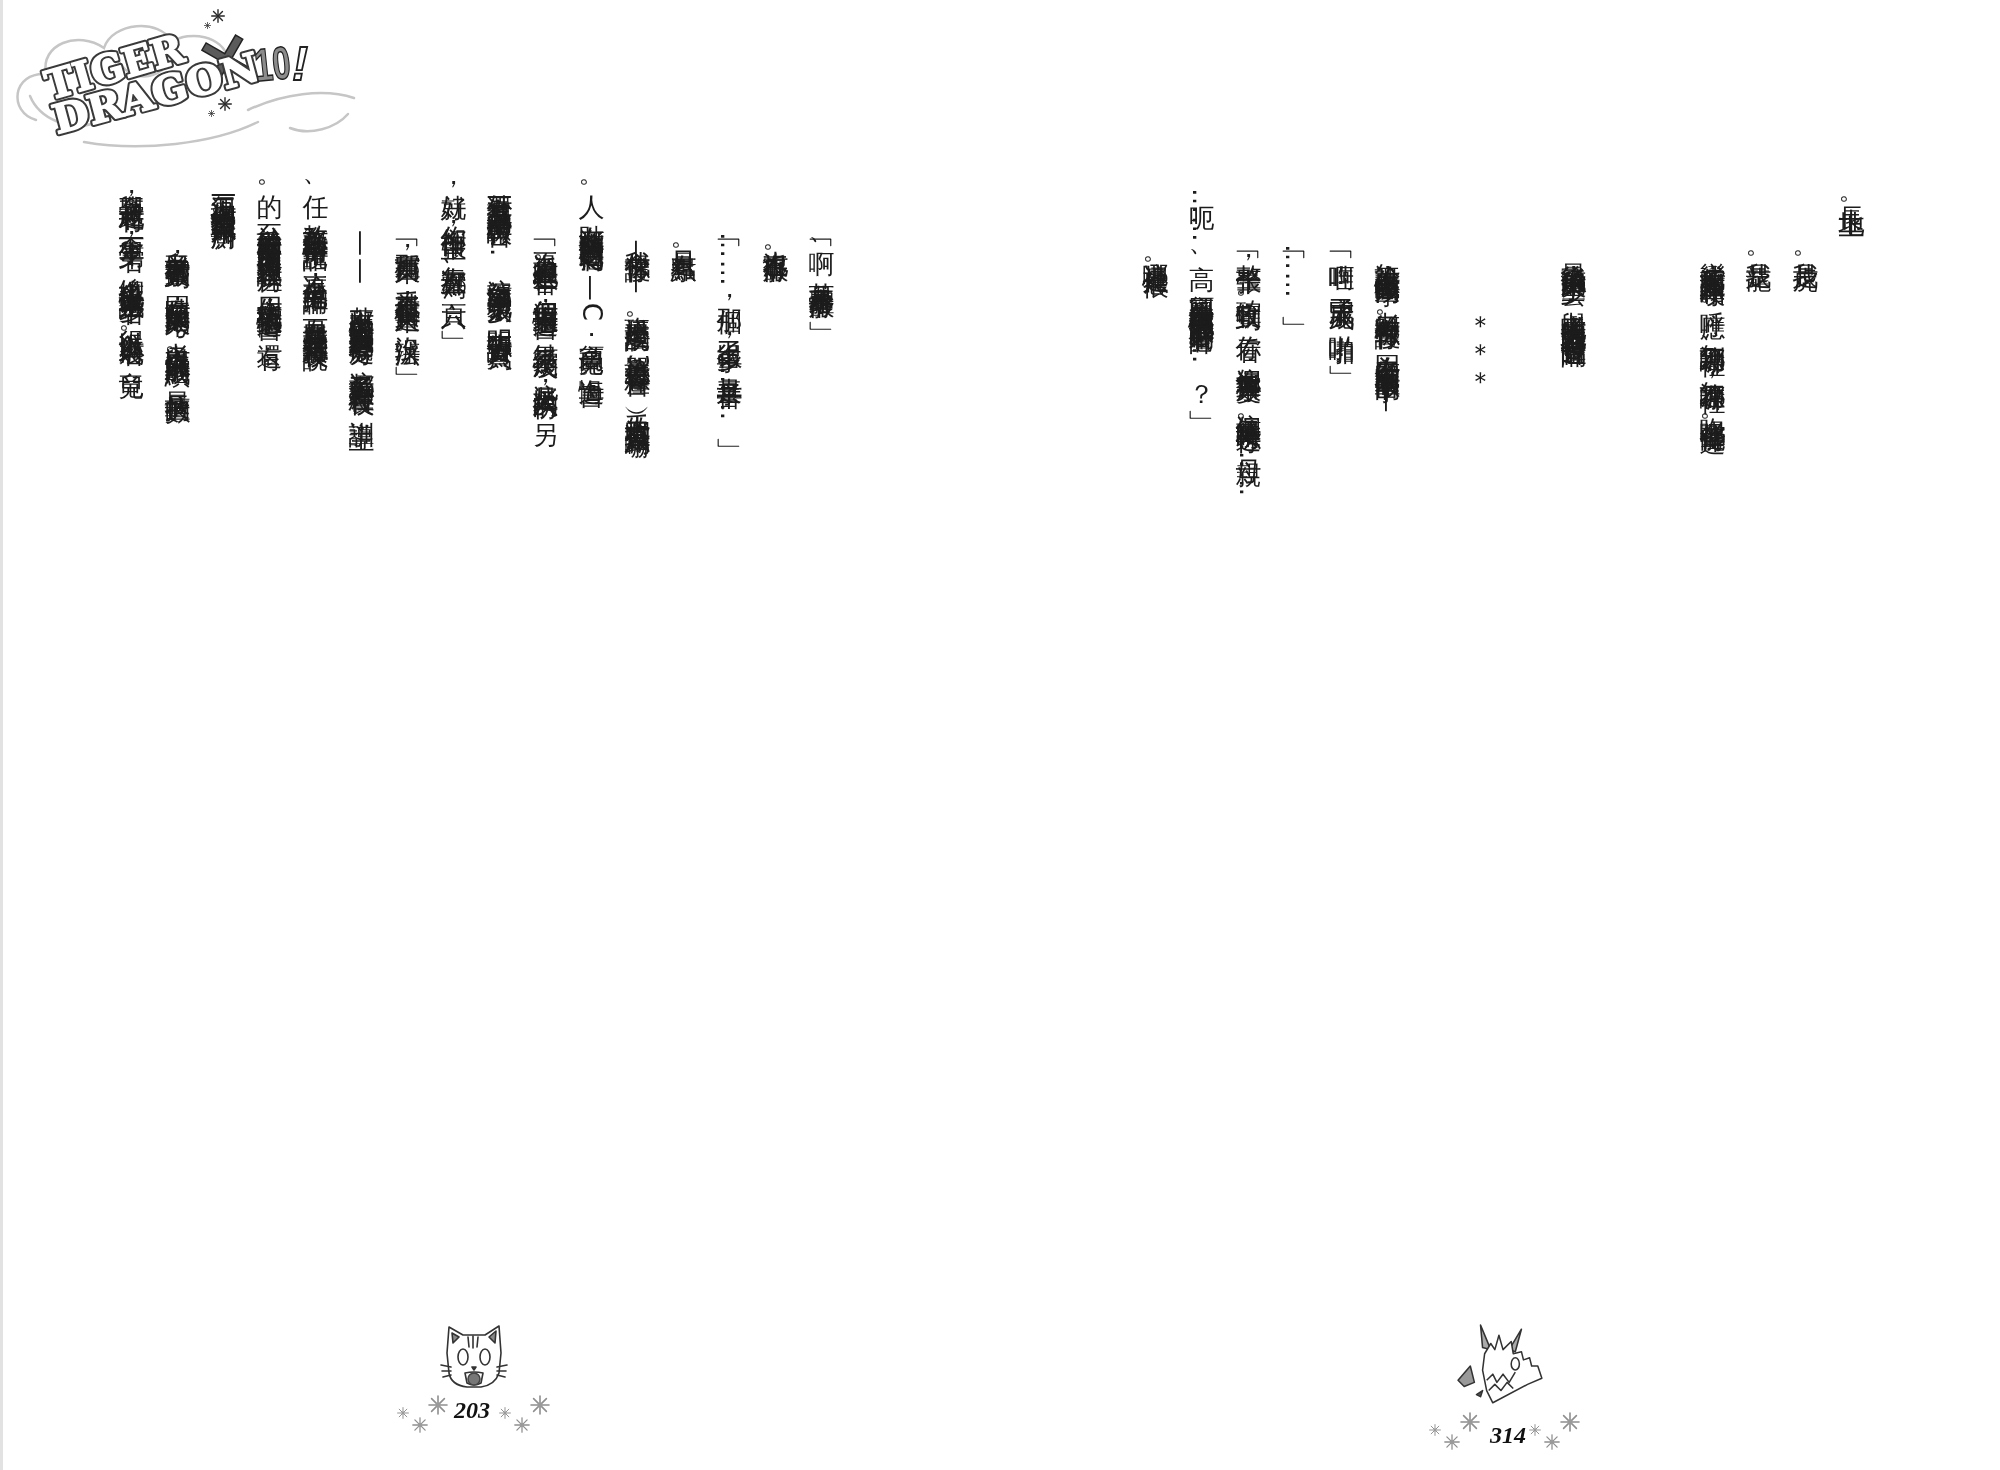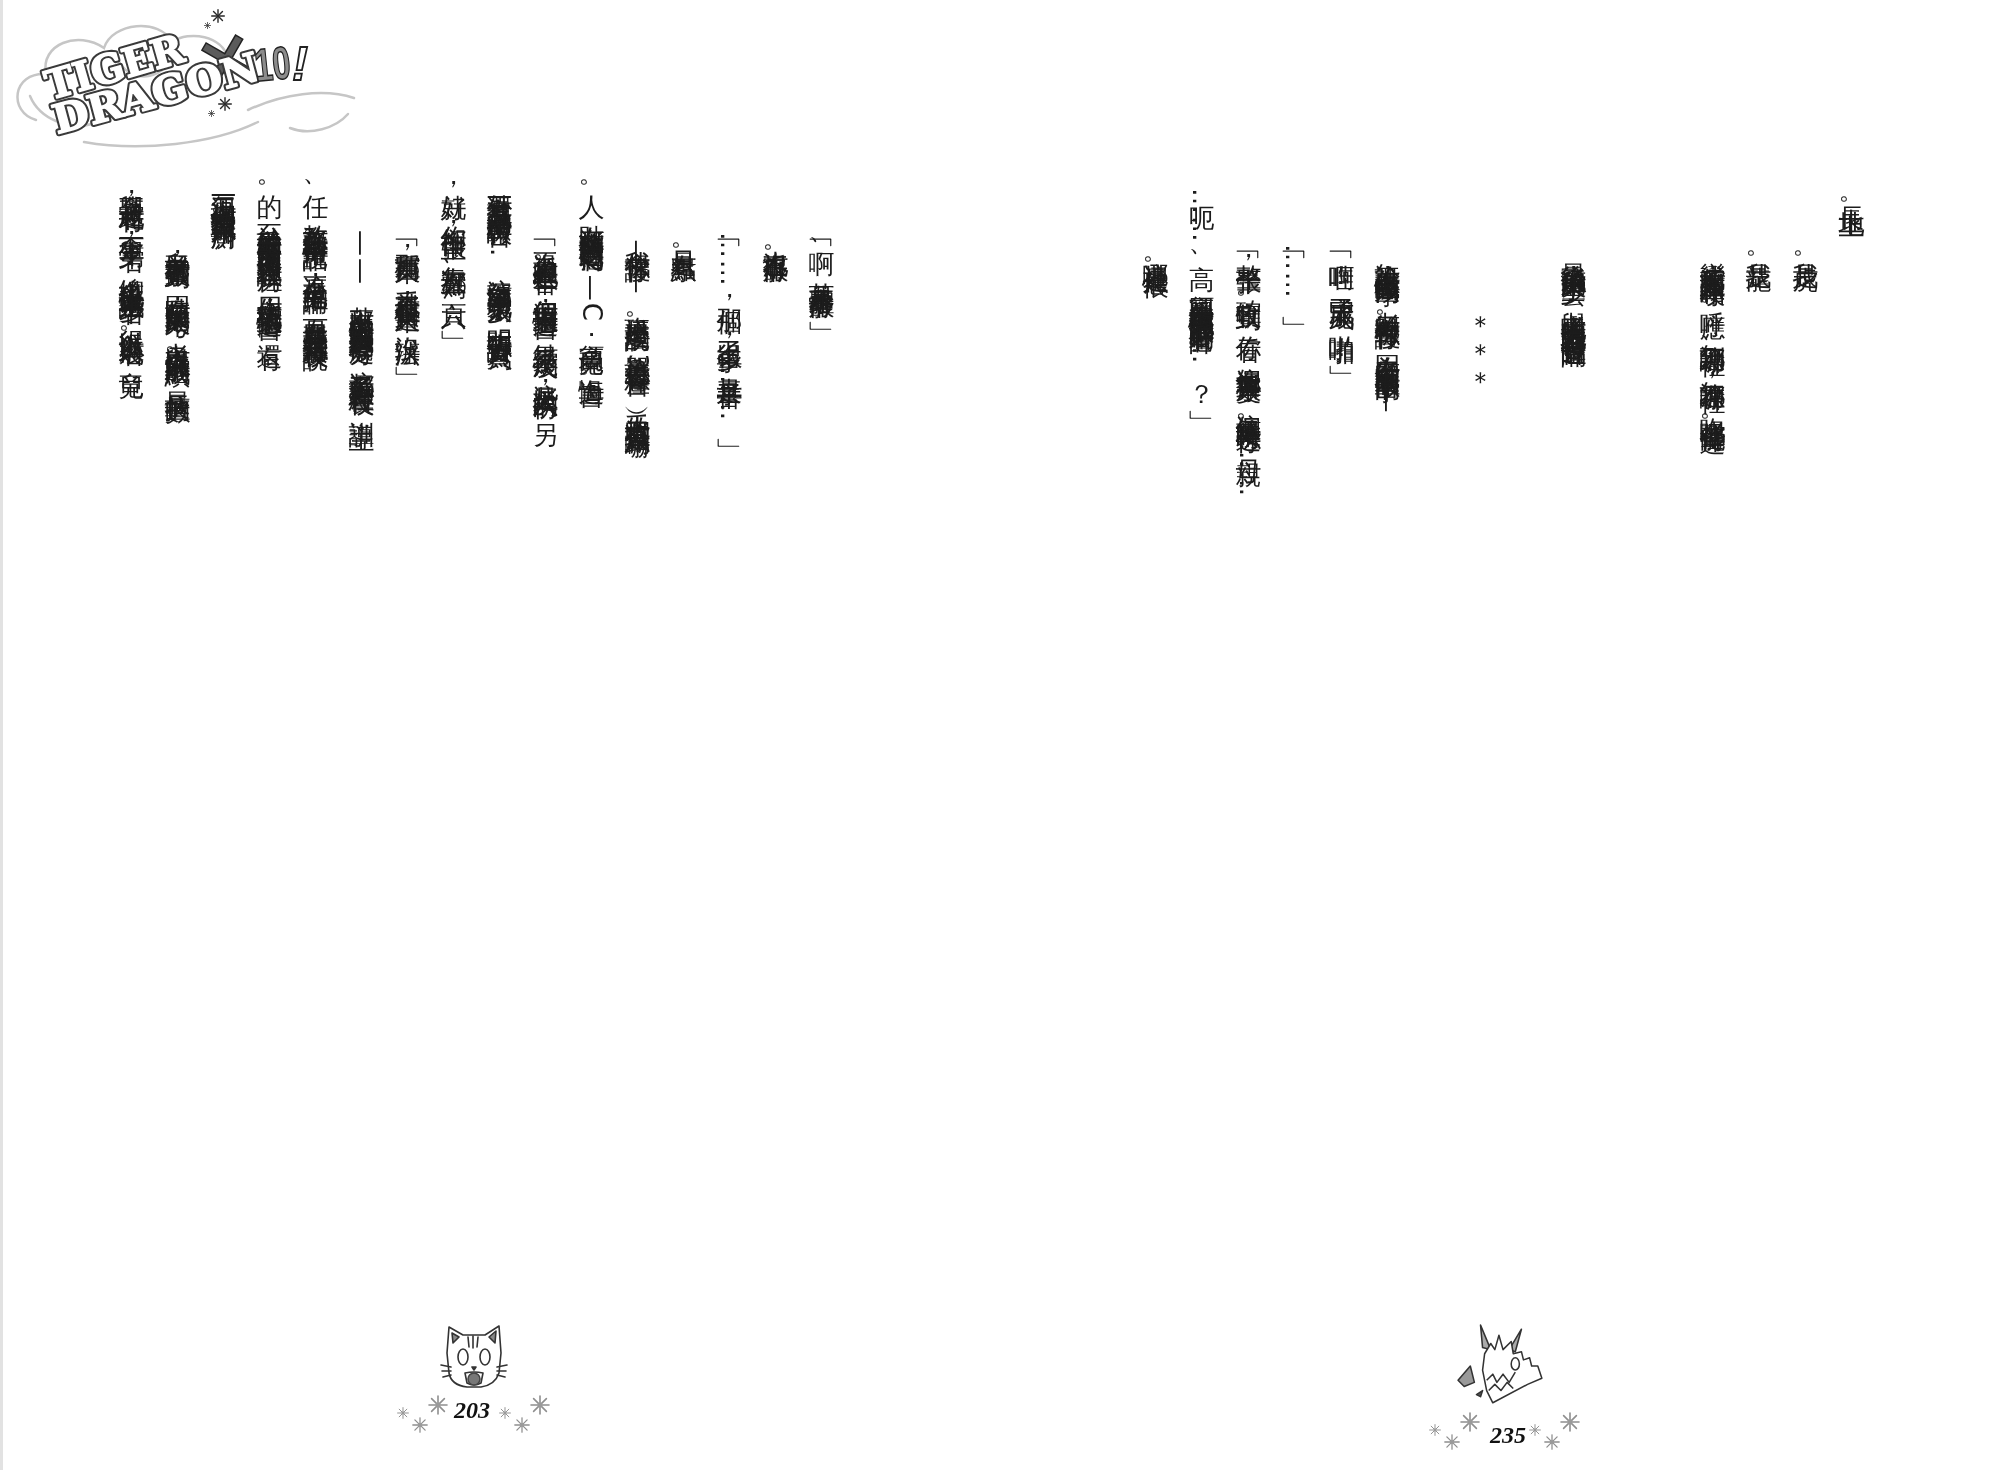--- a/index.html
+++ b/index.html
@@ -172,15 +172,15 @@
       </g>
     </svg>
     <svg style="left:1420px; top:1405px" width="170" height="50" viewBox="1420 1405 170 50">
       <use href="#spark" x="1429" y="1424" width="12" height="12"></use>
       <use href="#spark" x="1444" y="1434" width="16" height="16"></use>
       <use href="#spark" x="1460" y="1412" width="20" height="20"></use>
       <use href="#spark" x="1529" y="1424" width="12" height="12"></use>
       <use href="#spark" x="1544" y="1434" width="16" height="16"></use>
       <use href="#spark" x="1560" y="1412" width="20" height="20"></use>
     </svg>
-    <div class="page-number" style="left:1478px; top:1423px">235</div>
+    <div class="page-number" style="left:1478px; top:1423px">314</div>
   </div>
 </div>
 
 </body></html>

